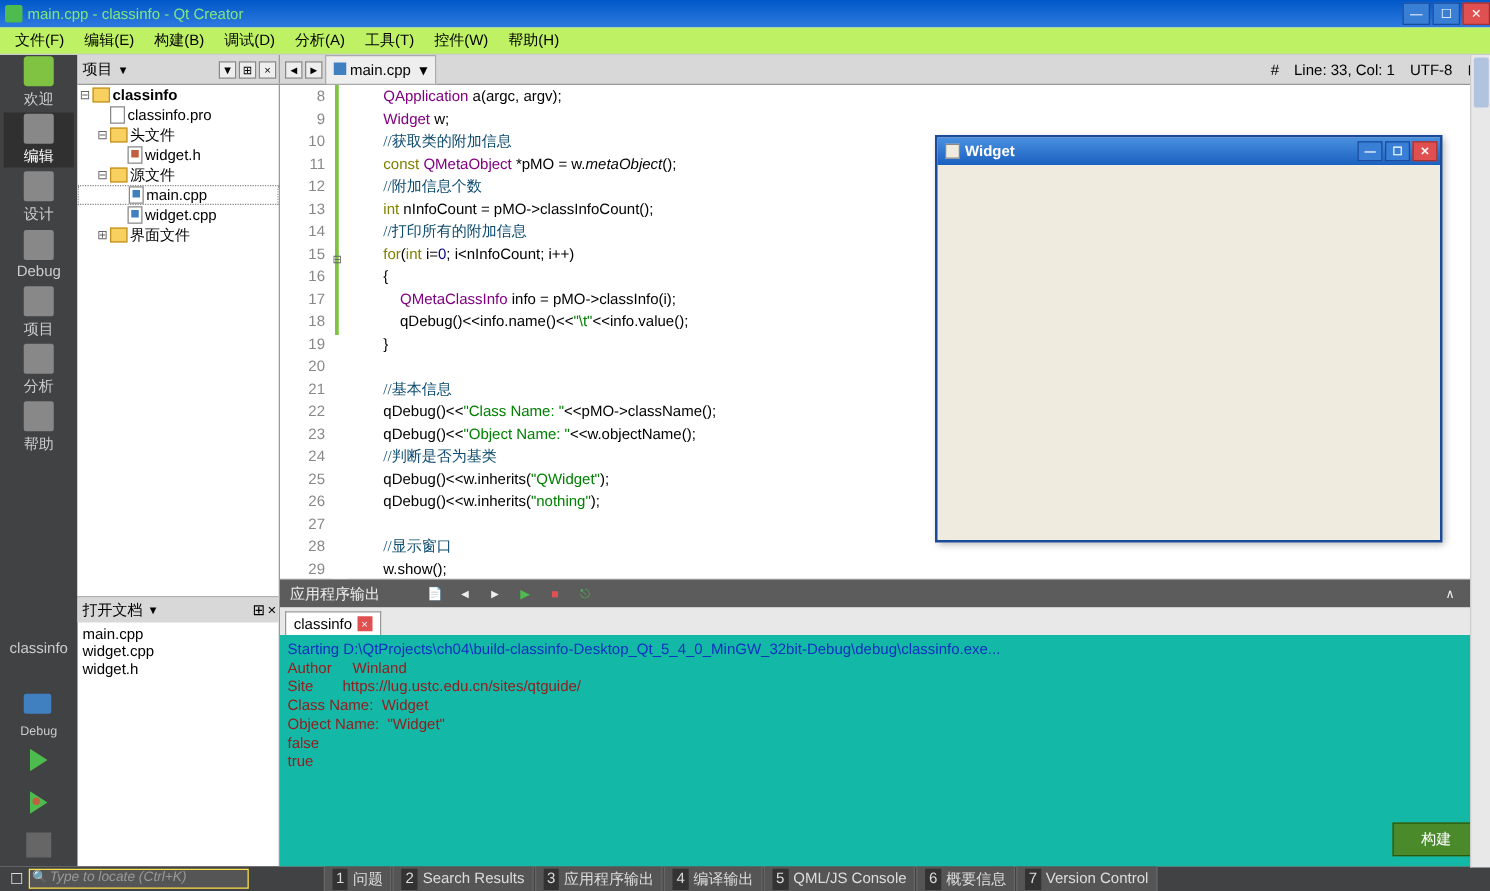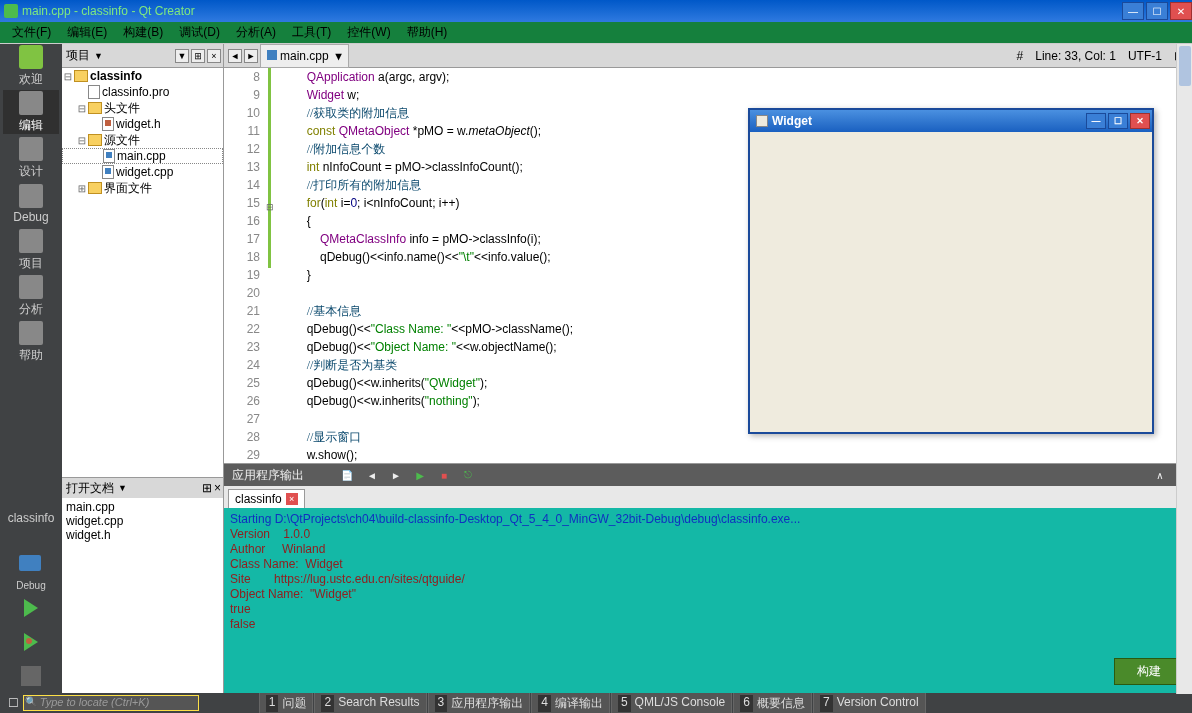--- a/index.html
+++ b/index.html
@@ -4,21 +4,21 @@
 <style>
 * { margin: 0; padding: 0; box-sizing: border-box; font-family: "Microsoft YaHei", sans-serif; font-size: 12px; }
 body { width: 1192px; height: 713px; overflow: hidden; background: #fff; position: relative; }
 
 .titlebar { height: 22px; background: linear-gradient(#0058c8, #2f7ae0); display: flex; align-items: center; padding-left: 4px; color: #7fe87f; }
 .titlebar .qt-icon { width: 14px; height: 14px; background: #4dbb4d; border-radius: 2px; margin-right: 4px; }
 .titlebar .win-controls { margin-left: auto; display: flex; }
 .titlebar .win-btn { width: 22px; height: 18px; background: #3a7fd6; border: 1px solid #1a4a9a; margin-left: 2px; color: #fff; display: flex; align-items: center; justify-content: center; font-size: 10px; cursor: pointer; }
 .titlebar .win-btn.close { background: #e05050; border-color: #a03030; }
 
-.menubar { height: 22px; background: #15803d; display: flex; align-items: center; padding-left: 4px; border-bottom: 1px solid #ccc; }
+.menubar { height: 22px; background: #bef264; display: flex; align-items: center; padding-left: 4px; border-bottom: 1px solid #ccc; }
 .menubar .menu-item { padding: 2px 8px; cursor: pointer; }
 
 .main-area { display: flex; height: 649px; }
 
 .left-sidebar { width: 62px; background: #404244; display: flex; flex-direction: column; align-items: center; padding-top: 0; }
 .side-btn { width: 56px; height: 44px; display: flex; flex-direction: column; align-items: center; justify-content: center; color: #ccc; font-size: 11px; cursor: pointer; margin-bottom: 2px; }
 .side-btn.active { background: #303030; color: #fff; }
 .side-btn .ico { width: 24px; height: 24px; margin-bottom: 2px; }
 .qt-green { background: #80c342; border-radius: 3px; }
 .ico-gray { background: #888; border-radius: 2px; }
@@ -191,21 +191,21 @@
           <div class="tinybtn">×</div>
         </div>
       </div>
       <div class="breadcrumb">
         <div class="tinybtn">◄</div>
         <div class="tinybtn">►</div>
         <span class="bc-item"><span style="display:inline-block;width:10px;height:10px;background:#4080c0;margin-right:3px"></span><span>main.cpp</span> ▼</span>
         <div class="status-right">
           <span>#</span>
           <span>Line: 33, Col: 1</span>
-          <span>UTF-1</span>
+          <span>UTF-8</span>
           <span>⊟</span>
         </div>
       </div>
     </div>
 
     <div class="editor-split">
 
       <div style="width:162px;display:flex;flex-direction:column;border-right:1px solid #999">
         <div class="proj-tree" style="flex:1" id="proj-tree">
             <div class="tree-row">
@@ -323,27 +323,26 @@
             </div>
           </div>
           <div class="out-tabs">
             <div class="out-tab">
               <span>classinfo</span>
               <span class="xbtn">×</span>
             </div>
           </div>
           <div class="out-body" id="out-body">
               <div class="line blue">Starting D:\QtProjects\ch04\build-classinfo-Desktop_Qt_5_4_0_MinGW_32bit-Debug\debug\classinfo.exe...</div>
-              <div class="line darkred">Version    1.0.0</div>
               <div class="line darkred">Author     Winland</div>
+              <div class="line darkred">Site       https://lug.ustc.edu.cn/sites/qtguide/</div>
               <div class="line darkred">Class Name:  Widget</div>
-              <div class="line darkred">Site       https://lug.ustc.edu.cn/sites/qtguide/</div>
               <div class="line darkred">Object Name:  "Widget"</div>
+              <div class="line darkred">false</div>
               <div class="line darkred">true</div>
-              <div class="line darkred">false</div>
             </div>
         </div>
       </div>
     </div>
   </div>
 </div>
 
 <div class="build-badge">构建</div>
 
 <div class="statusbar">

